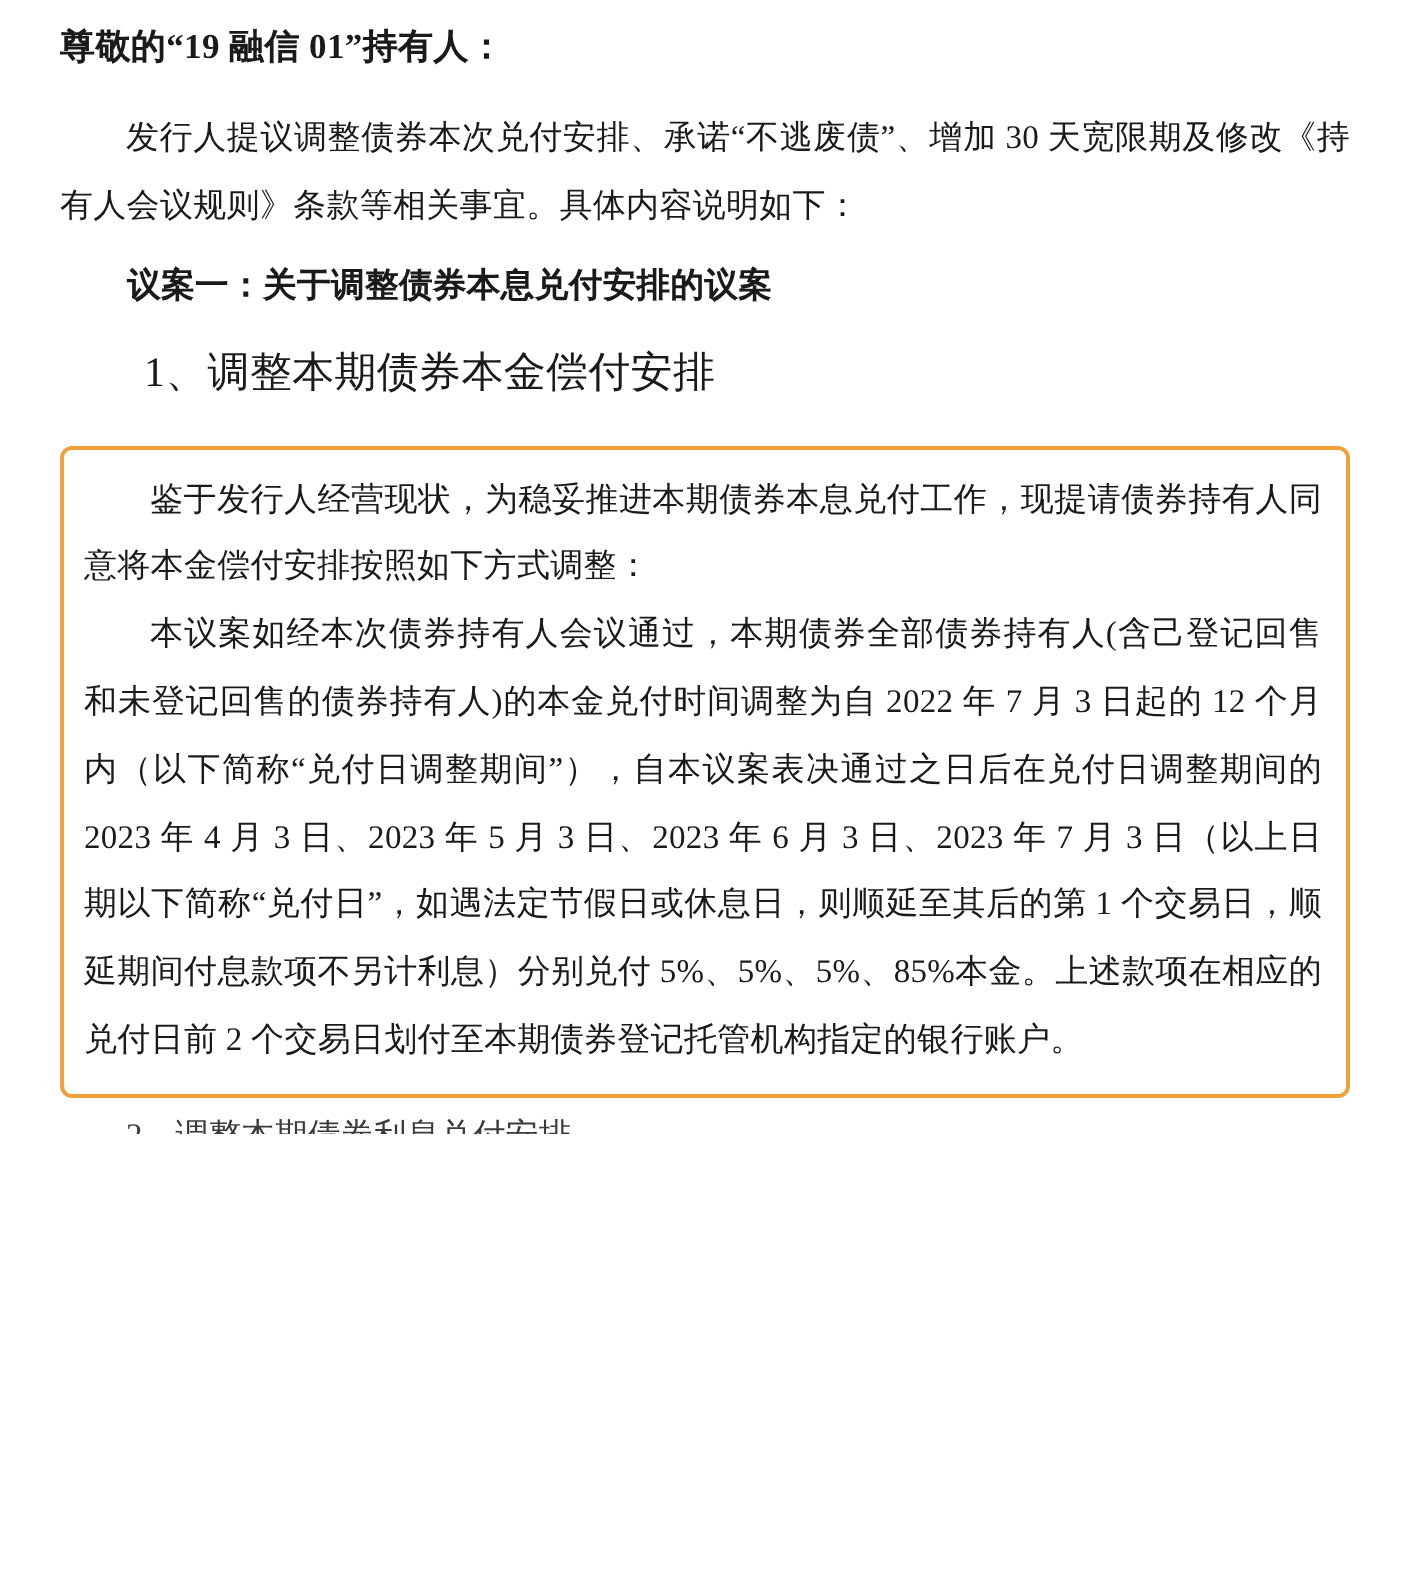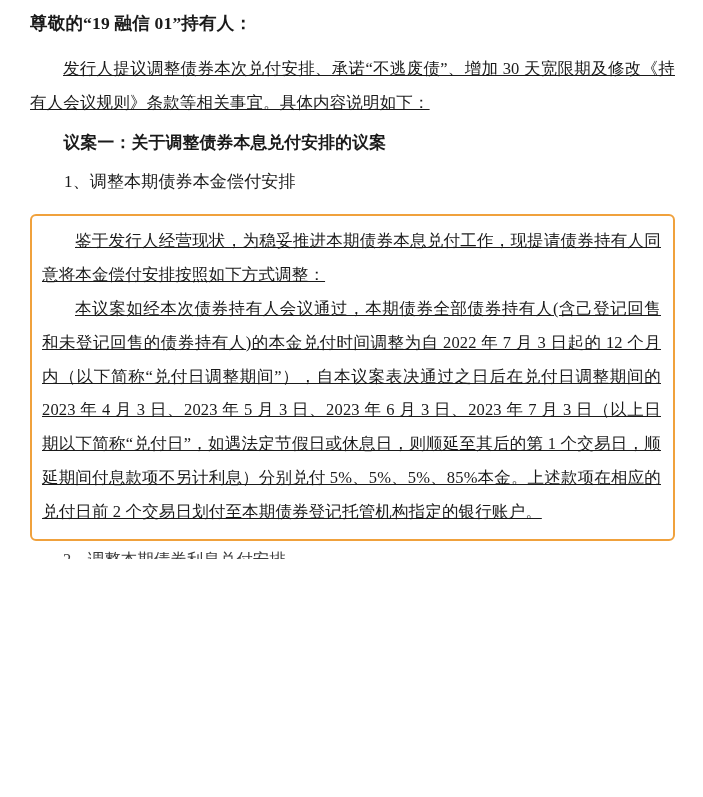--- a/index.html
+++ b/index.html
@@ -30,32 +30,31 @@
     line-height: 1.5;
   }
   p.body-text {
     font-size: 16.5px;
     line-height: 2.05;
     margin: 0 0 2px 0;
     text-align: justify;
     text-justify: inter-ideograph;
     text-indent: 2em;
     letter-spacing: 0.15px;
-    text-decoration: underline;
   }
   .heading-prop {
     font-size: 16.8px;
     font-weight: bold;
     line-height: 2.0;
     margin: 6px 0 6px 0;
     text-indent: 2em;
     letter-spacing: 0.2px;
   }
   .sub-item {
-    font-size: 17px;
+    font-size: 21px;
     line-height: 2.05;
     margin: 0 0 2px 0;
     text-indent: 2em;
     letter-spacing: 0.15px;
   }
   .highlight-box {
     border: 2.5px solid #f0a13c;
     border-radius: 6px;
     padding: 8px 12px 10px 10px;
     margin: 14px 0 4px 0;

